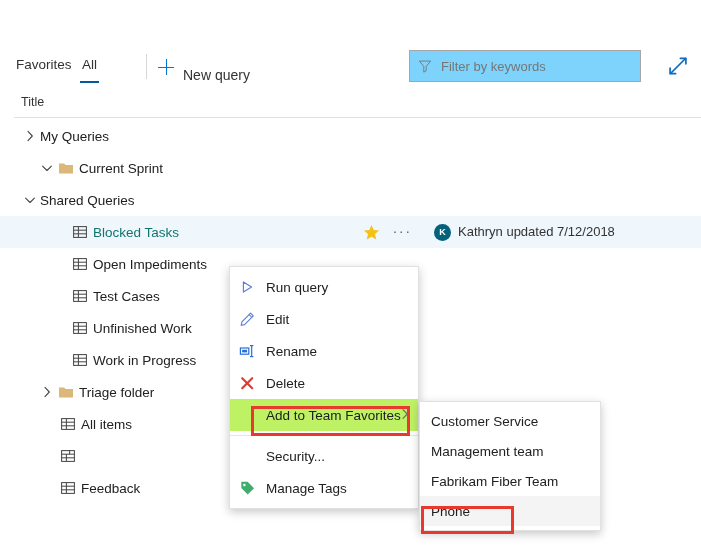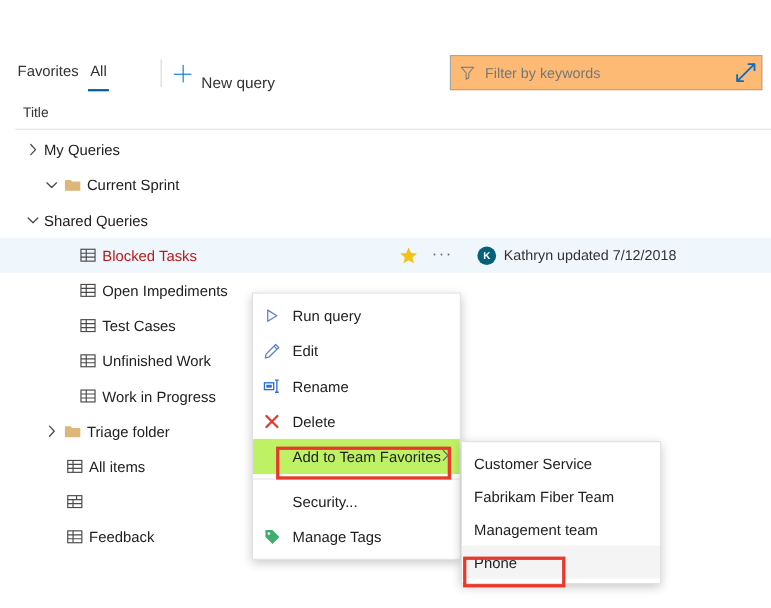--- a/index.html
+++ b/index.html
@@ -78,23 +78,23 @@
   .plus-icon::after  { top: 0; left: 7.5px; height: 16px; width: 1.6px; }
   .new-query-label {
     font-size: 14px;
     color: #333333;
     margin-top: 16px;
   }
 
   .filter-box {
     position: absolute;
     left: 409px; top: 50px;
-    width: 284px; height: 32px;
+    width: 232px; height: 32px;
     border: 1px solid #a6a6a6;
-    background: #fdba74;
+    background: #7dd3fc;
     display: flex; align-items: center;
     padding: 0 8px;
     gap: 9px;
   }
   .funnel-icon { width: 14px; height: 14px; flex: 0 0 auto; display:block; }
   .filter-input {
     border: none; outline: none;
     font-family: "Liberation Sans", sans-serif;
     font-size: 13px;
     color: #333;
@@ -154,21 +154,21 @@
   }
   .node-icon {
     position: absolute;
     width: 16px; height: 16px;
     display: block;
   }
   .node-label {
     position: absolute;
     font-size: 13.5px;
   }
-  .node-label.link { color: #b91c1c; }
+  .node-label.link { color: #0f766e; }
 
   
   .row-extras {
     position: absolute;
     left: 0; top: 0; height: 32px;
     width: 701px;
     pointer-events: none;
   }
   .star-icon {
     position: absolute;
@@ -516,24 +516,24 @@
         </svg>
         <span>Manage Tags</span>
       </div>
     </div>
 
   <div class="submenu" id="submenu">
       <div class="submenu-item">
         <span>Customer Service</span>
       </div>
       <div class="submenu-item">
+        <span>Management team</span>
+      </div>
+      <div class="submenu-item">
         <span>Fabrikam Fiber Team</span>
-      </div>
-      <div class="submenu-item">
-        <span>Management team</span>
       </div>
       <div class="submenu-item hovered">
         <span>Phone</span>
       </div>
     </div>
 
   <div class="redbox" id="redbox-add-fav"></div>
   <div class="redbox" id="redbox-phone"></div>
 
 </div>

